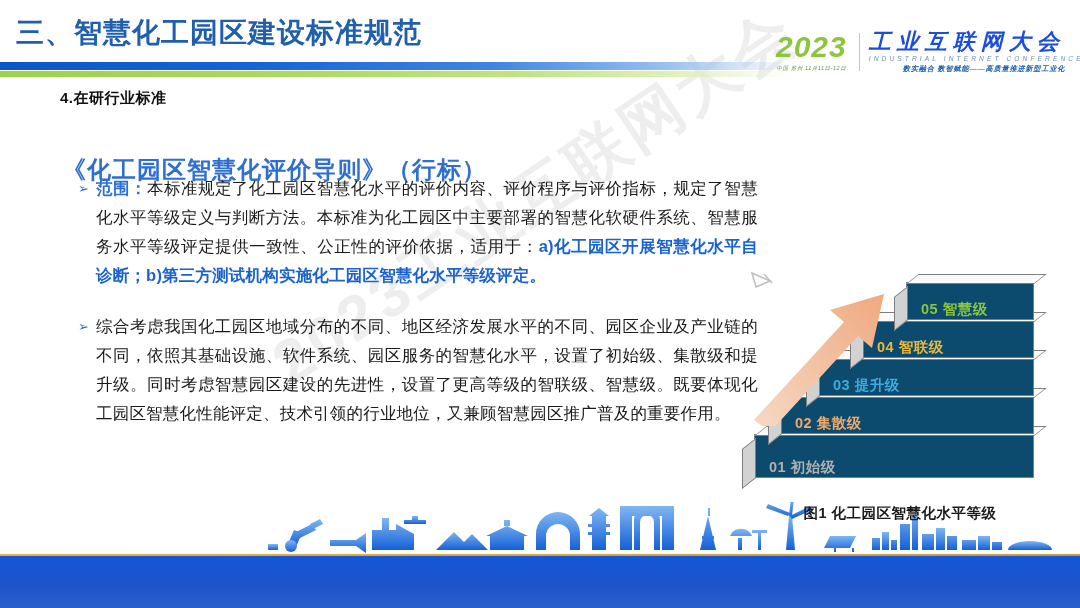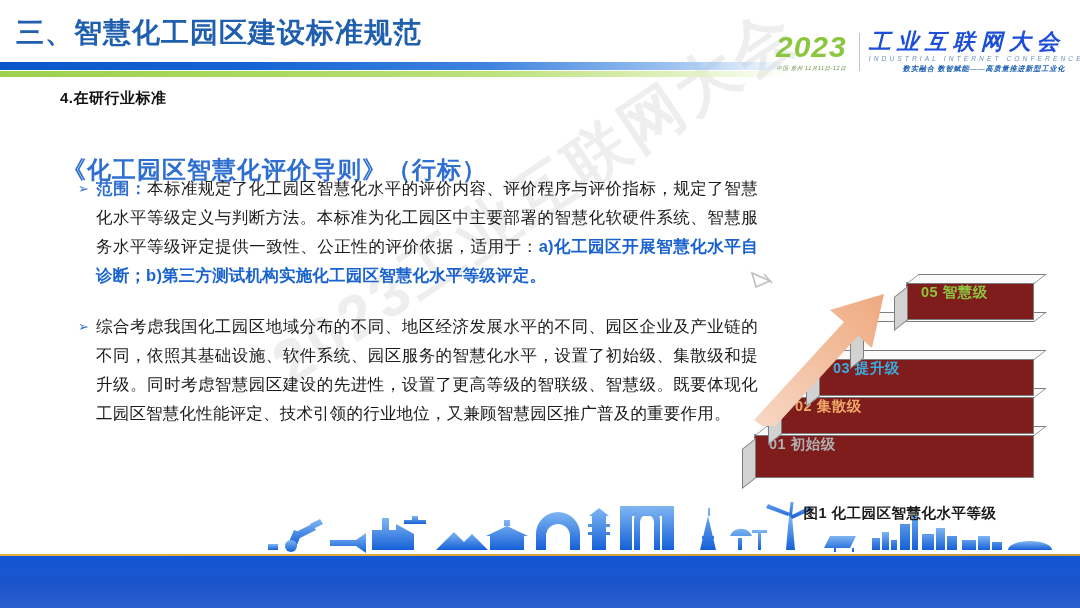--- a/index.html
+++ b/index.html
@@ -100,22 +100,22 @@
   }
   .bullet-text .lbl { color:#2f6fd0; font-weight:700; }
   .bullet-text .hl { color:#1a63cf; font-weight:700; }
 
   
   .figure { position:absolute; left:740px; top:190px; width:320px; height:265px; z-index:4; }
   .stairs { position:absolute; left:0; top:0; width:320px; height:210px; }
   .step {
     position:absolute;
     border:1.4px solid #7d7d7d;
-    background:#7f1d1d;
-    display:flex; align-items:flex-start;
+    background:#0c4a6e;
+    display:flex; align-items:flex-end;
   }
   .step-lbl {
     font-size:14.5px; font-weight:700; white-space:nowrap; padding-left:14px;
     letter-spacing:0.5px;
   }
   .step-side {
     position:absolute;
     background:#d2d2d2;
     border:1.4px solid #7d7d7d;
     transform:skewY(-38deg);
@@ -215,20 +215,23 @@
       </div>
       <div class="step-side" style="left:28px; top:124px; width:14px; height:34px;"></div>
       <div class="step-top" style="left:40px; top:112px; width:254px; height:10px;"></div>
 
       <div class="step" style="left:78px; top:82px; width:216px; height:38px;">
         <span class="step-lbl" style="color:#3aacdf;">03 提升级</span>
       </div>
       <div class="step-side" style="left:66px; top:86px; width:14px; height:34px;"></div>
       <div class="step-top" style="left:78px; top:74px; width:216px; height:10px;"></div>
 
+      <div class="step" style="left:122px; top:44px; width:172px; height:38px;">
+        <span class="step-lbl" style="color:#e8b93c;">04 智联级</span>
+      </div>
       <div class="step-side" style="left:110px; top:48px; width:14px; height:34px;"></div>
       <div class="step-top" style="left:122px; top:36px; width:172px; height:10px;"></div>
 
       <div class="step" style="left:166px; top:6px; width:128px; height:38px;">
         <span class="step-lbl" style="color:#8cc63f;">05 智慧级</span>
       </div>
       <div class="step-side" style="left:154px; top:10px; width:14px; height:34px;"></div>
       <div class="step-top" style="left:166px; top:-2px; width:128px; height:10px;"></div>
 
       <svg class="arrow" viewBox="0 0 160 140">

